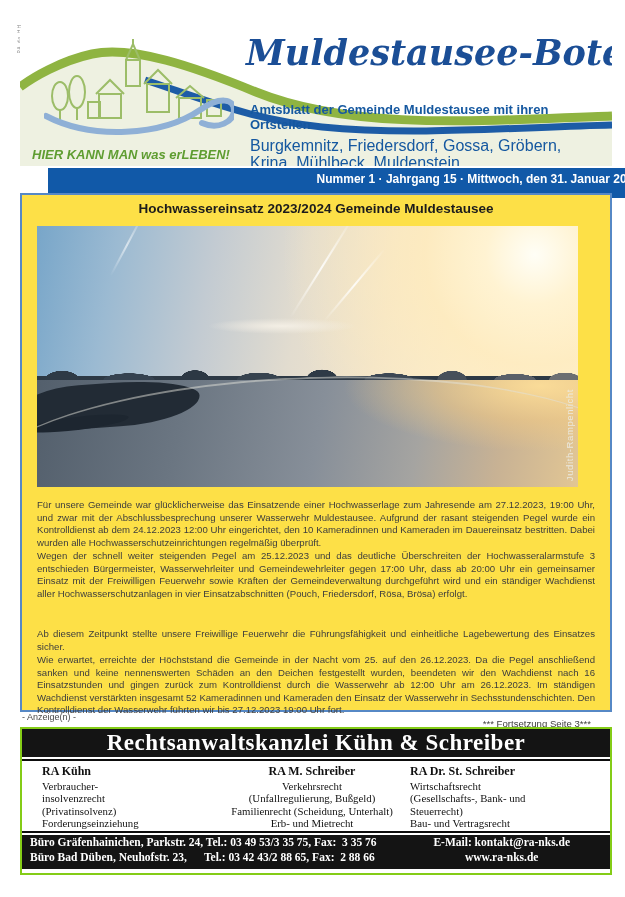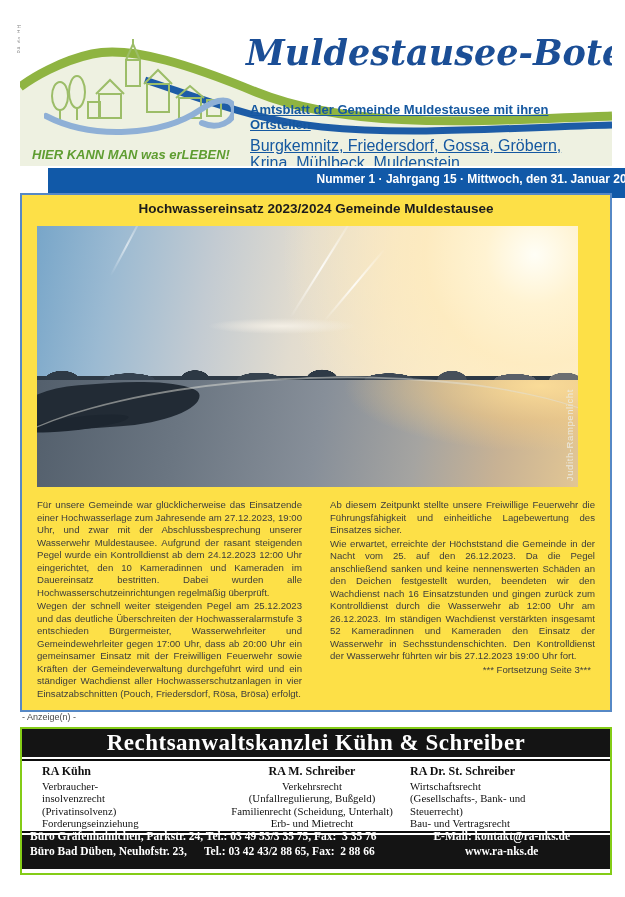--- a/index.html
+++ b/index.html
@@ -19,21 +19,21 @@
     position:absolute; left:20px; top:30px; width:592px; height:136px;
     background:#eef1e1; overflow:hidden;
   }
   .masthead svg.bands { position:absolute; left:0; top:0; }
   .mast-title {
     position:absolute; left:226px; top:2px; width:362px; text-align:center;
     font-family:"DejaVu Serif","Liberation Serif",serif;
     font-style:italic; font-weight:bold; font-size:35px; color:#1b4e96;
     white-space:nowrap;
   }
-  .mast-sub { position:absolute; left:230px; top:72px; width:356px; color:#1558a0;text-decoration:underline; }
+  .mast-sub { position:absolute; left:230px; top:72px; width:356px; color:#1558a0; }
   .mast-sub .bold-line { font-weight:bold; font-size:13px; margin-bottom:5px; }
   .mast-sub .towns { font-size:16px; line-height:17px; }
   .logo-wrap { position:absolute; left:10px; top:6px; width:212px; height:128px; }
   .logo-wrap svg { position:absolute; left:14px; top:2px; }
   .slogan {
     position:absolute; left:2px; bottom:2px; width:210px;
     font-weight:bold; font-style:italic; font-size:13px; color:#5f9d31;
     white-space:nowrap;
   }
   
@@ -95,21 +95,21 @@
     border-radius:50%; border-top:2px solid rgba(226,226,218,.5);
     transform:rotate(-2deg); }
   .photo-credit {
     position:absolute; right:3px; bottom:6px;
     writing-mode:vertical-rl; transform:rotate(180deg);
     font-size:9.5px; color:rgba(236,236,228,.92); letter-spacing:.6px;
   }
   
   .cols {
     position:absolute; left:15px; right:15px; top:304px; bottom:6px;
-    display:flex; gap:28px;
+    display:flex; gap:28px;flex-direction:column;
   }
   .col { flex:1; font-size:9.6px; line-height:12.5px; color:#3d3d3d; text-align:justify; }
   .col p { margin:0; }
   .col p + p { margin-top:1px; }
   .continuation { text-align:right; margin-top:26px; padding-right:4px; }
   
   .ad-marker { position:absolute; left:22px; top:712px; font-size:9px; color:#4a4a4a; }
   .ad-box {
     position:absolute; left:20px; top:727px; width:592px; height:148px;
     border:2px solid #84cc16; background:#fff; box-sizing:border-box;
@@ -122,21 +122,21 @@
   .ad-body {
     margin:2px 0; border-top:2px solid #0d0d0d; border-bottom:2px solid #0d0d0d;
     height:74px; box-sizing:border-box; display:flex;
     padding:4px 10px 0 20px; overflow:hidden;
   }
   .ad-col { font-size:10.8px; line-height:12.2px; color:#111; }
   .ad-col .ad-name { font-weight:bold; font-size:12px; margin-bottom:3px; }
   .ad-col.w1 { width:172px; } .ad-col.w2 { width:196px;text-align:center; } .ad-col.w3 { flex:1; }
   .ad-footer {
     height:34px; background:#141414; color:#fff; font-weight:bold; font-size:11.5px;
-    display:flex; justify-content:space-between; align-items:center;
+    display:flex; justify-content:space-between; align-items:flex-start;
     padding:0 10px 17px 8px; box-sizing:border-box;
   }
   .ad-footer .left div, .ad-footer .right div { line-height:15px; white-space:pre; }
   .ad-footer .right { text-align:center; padding-right:30px; }
 </style>
 </head>
 <body>
 
 <div class="page">
 

